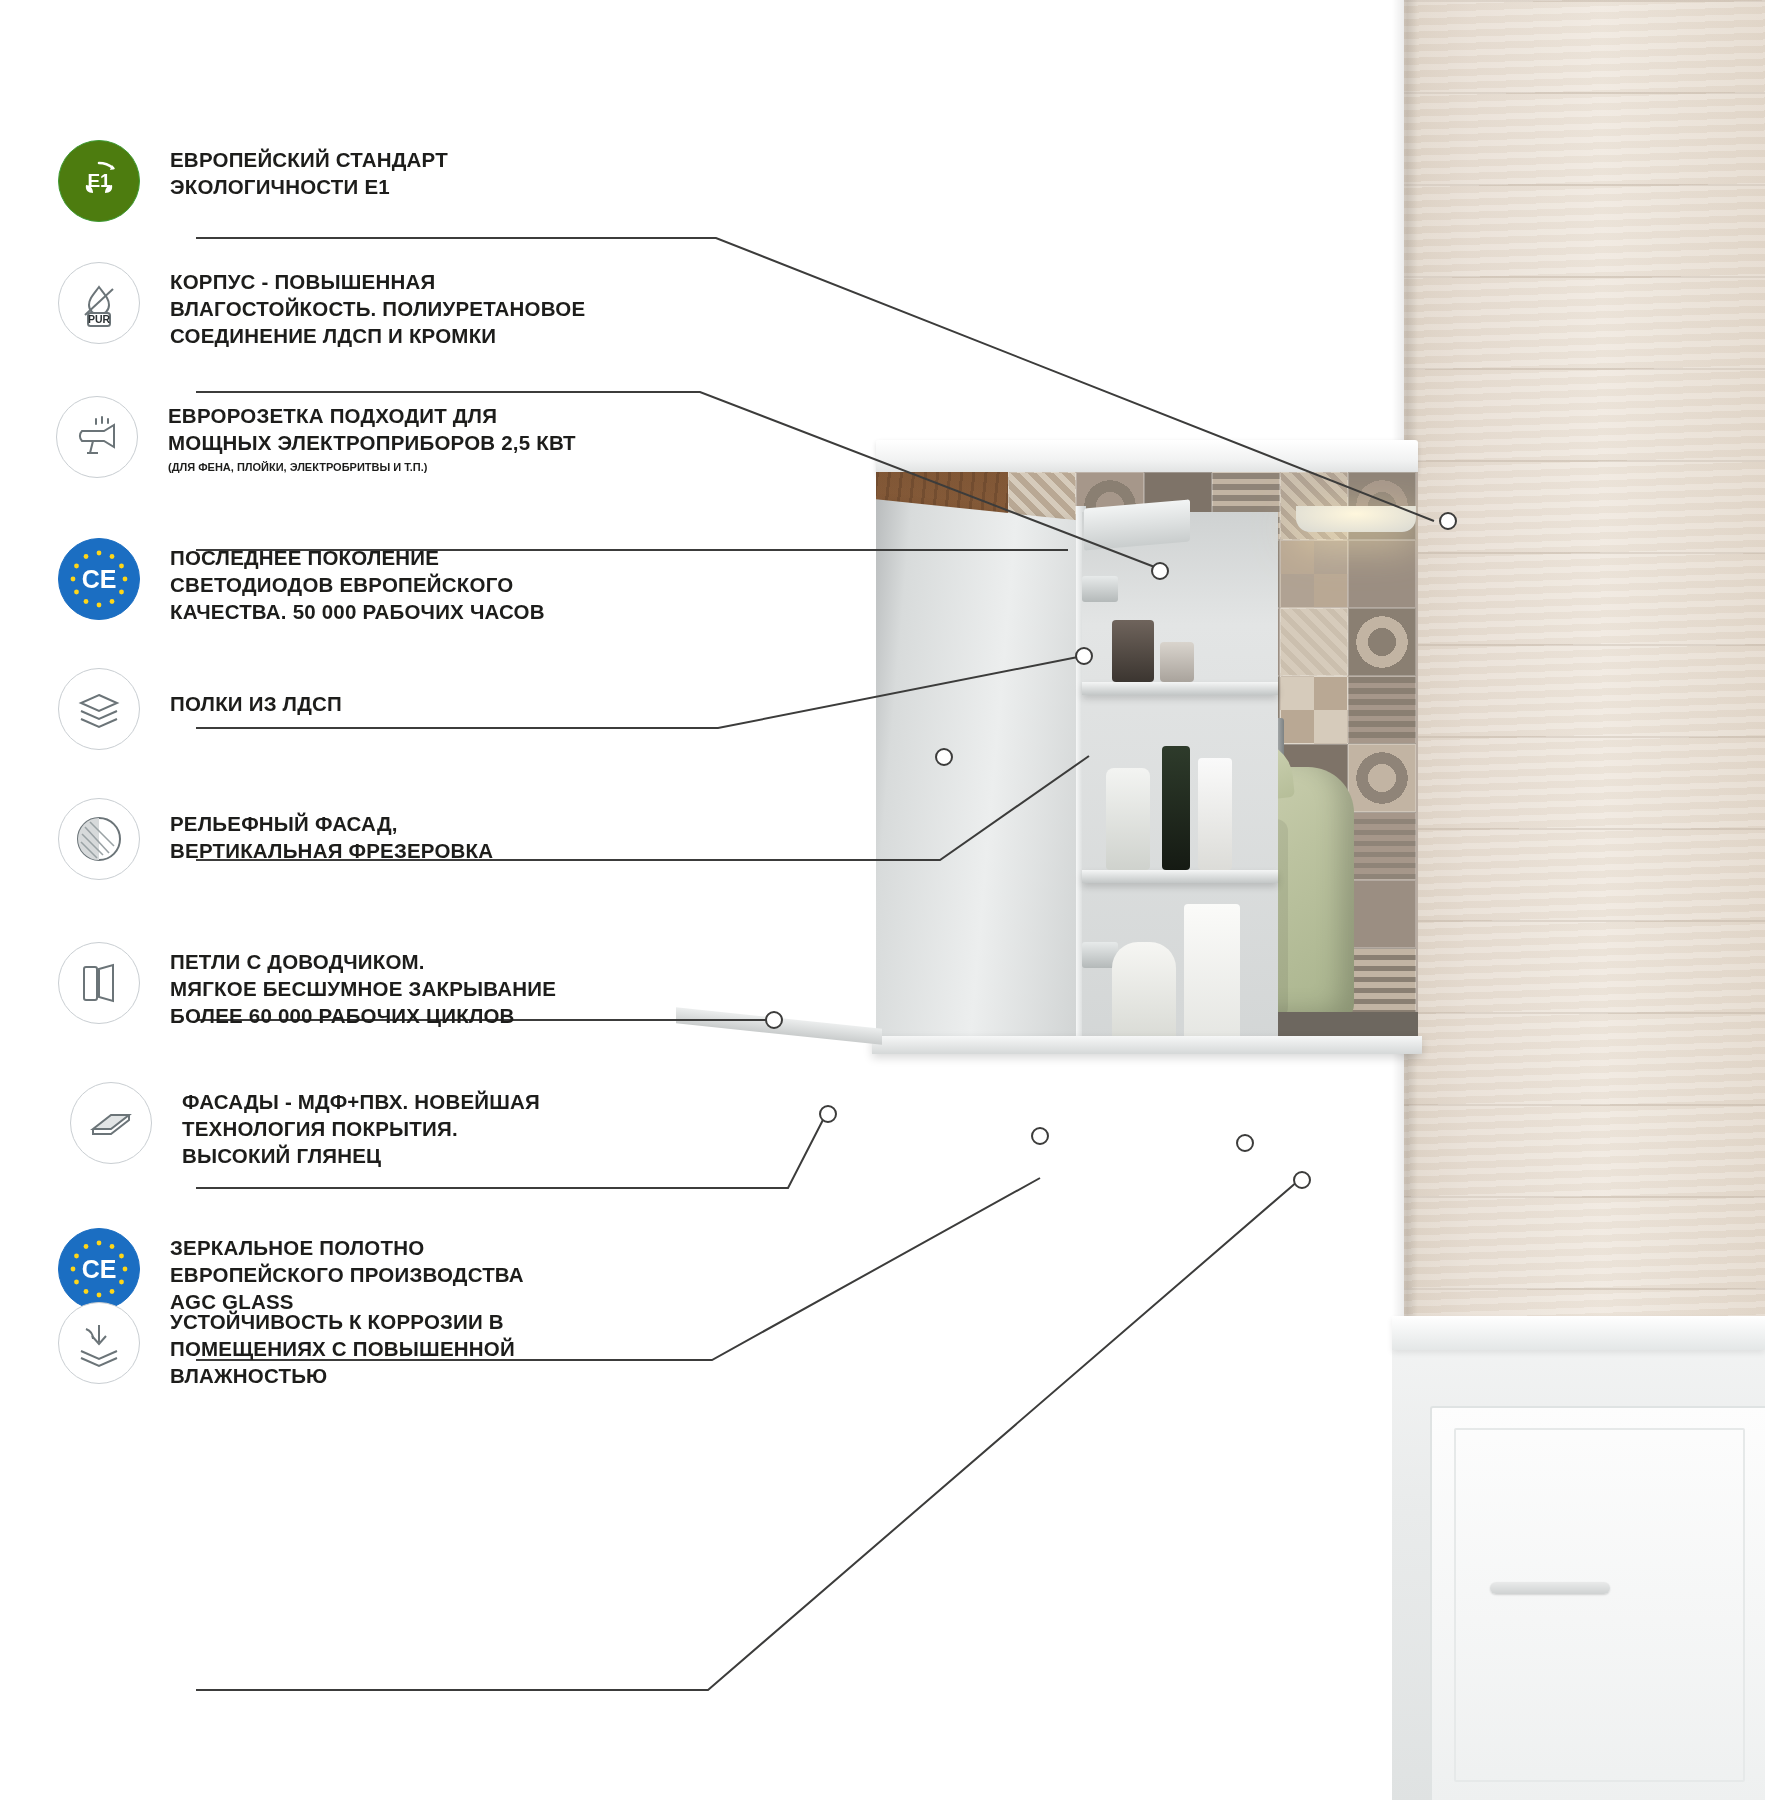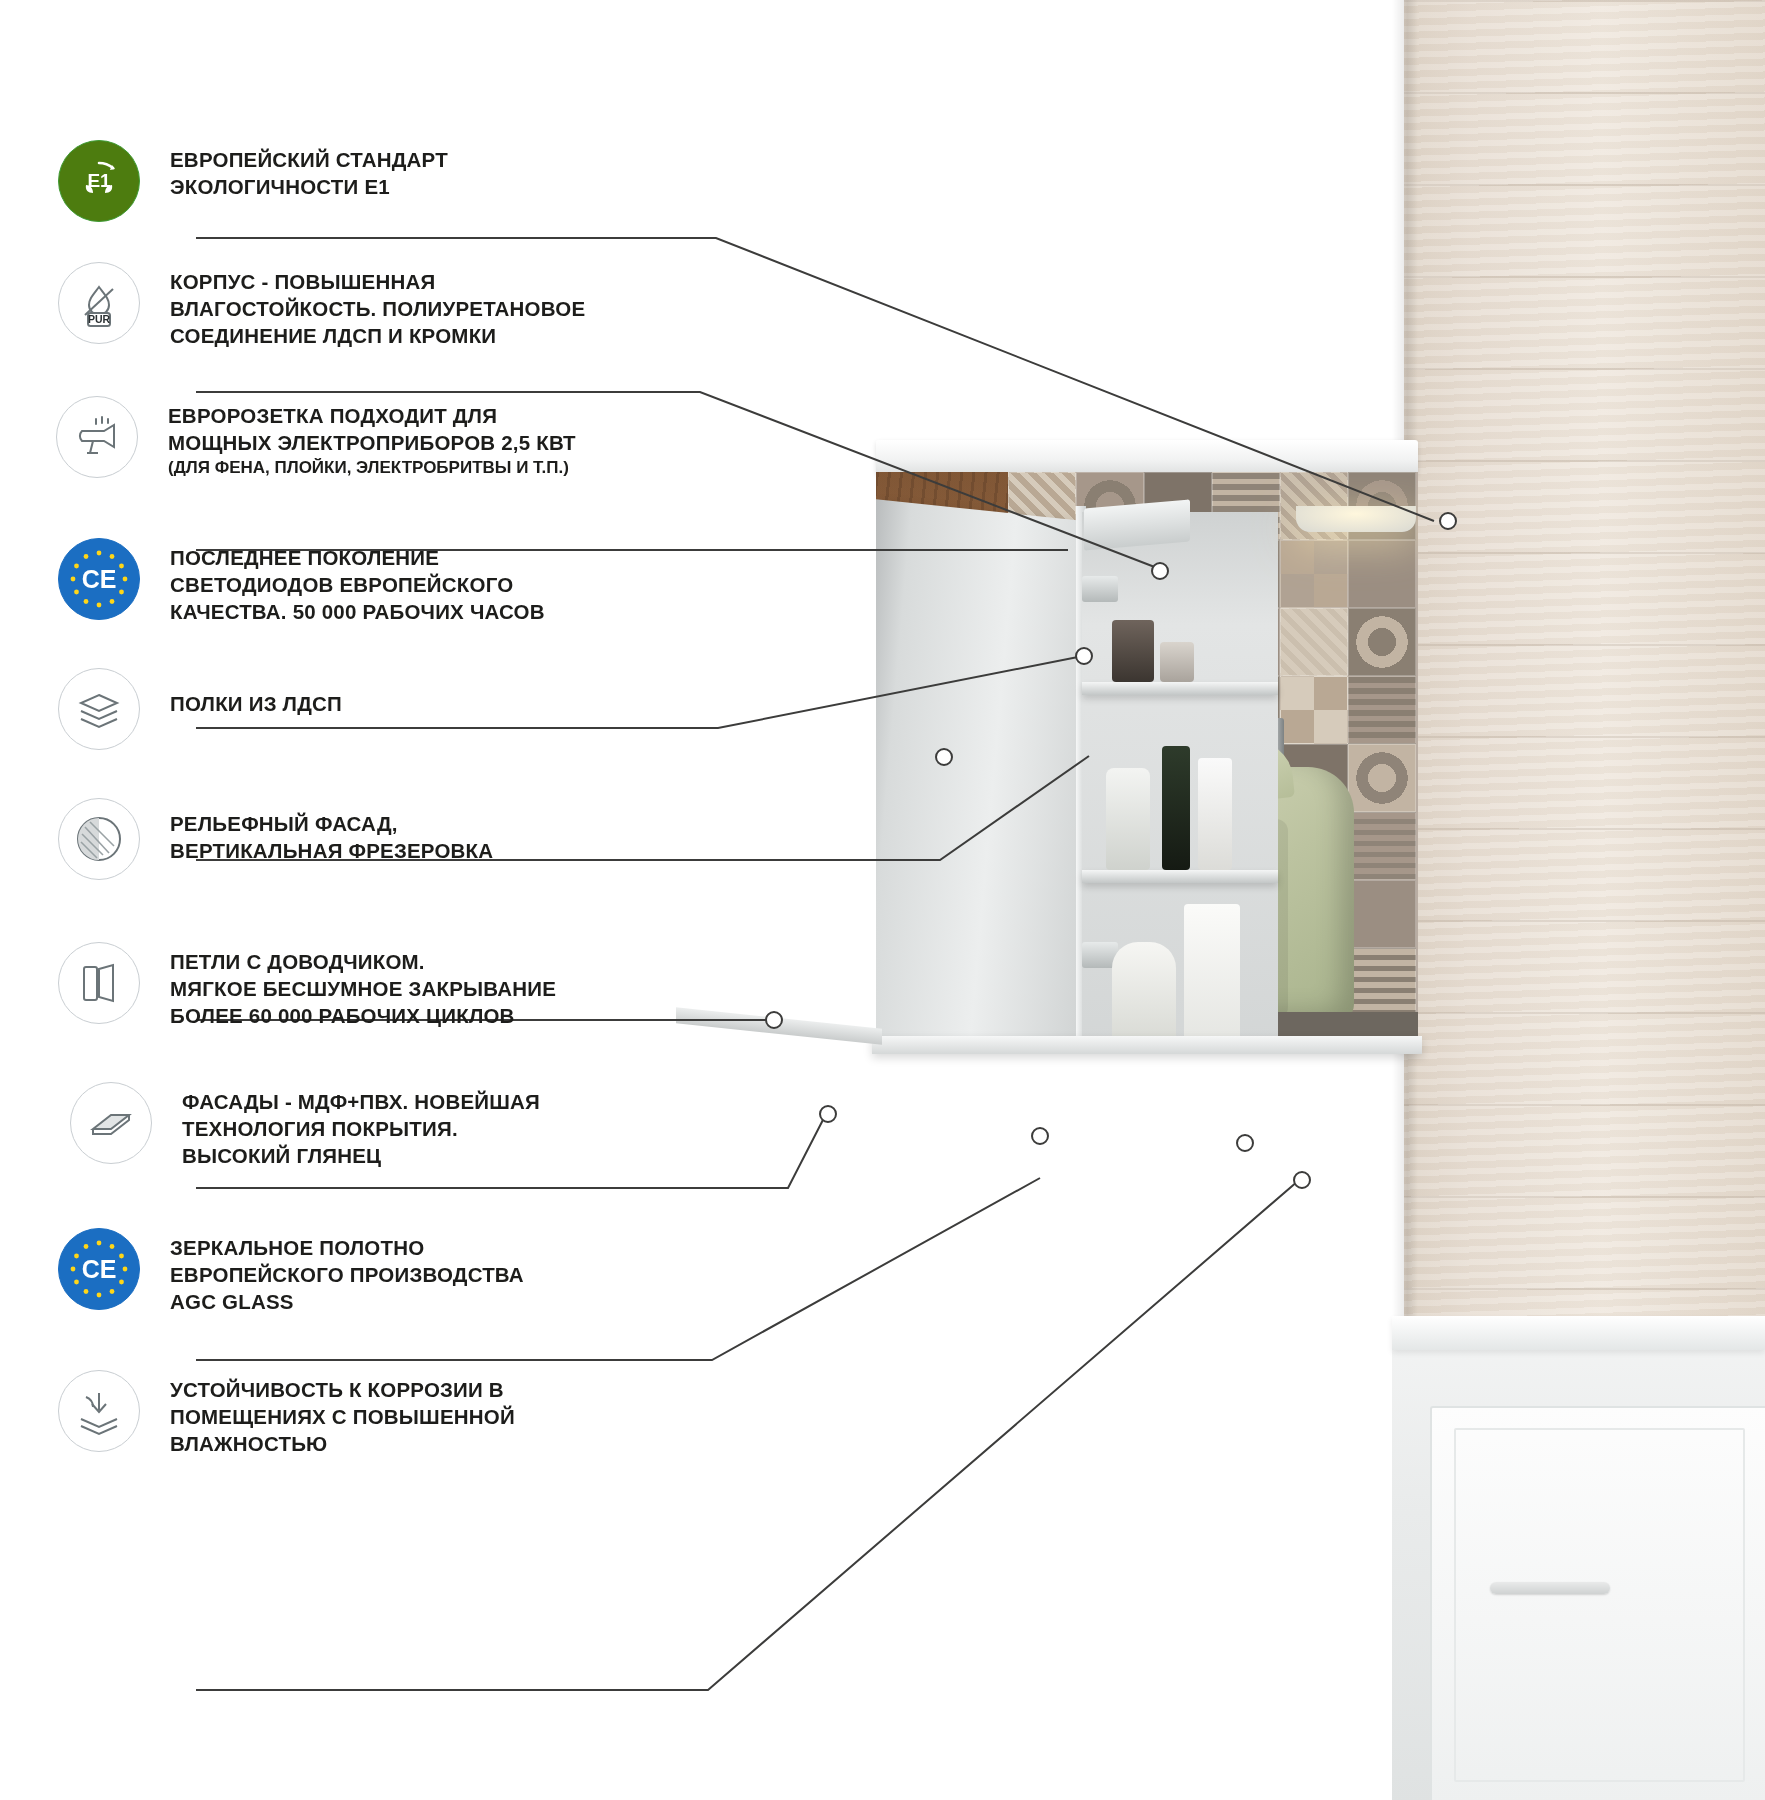--- a/index.html
+++ b/index.html
@@ -176,21 +176,21 @@
     flex:0 0 80px;
   }
   .badge.green{background:#4d7c0f;border-color:#3f9c35;}
   .badge.blue{background:#1b6ec2;border-color:#1b6ec2;}
   .ftext{margin-left:30px;padding-top:6px;}
   .ftext .line{
     font-size:20.5px;font-weight:700;color:#1d1d1b;letter-spacing:.2px;
     line-height:27px;text-transform:uppercase;white-space:nowrap;
   }
   .ftext .sub{
-    font-size:17px;font-weight:700;color:#1d1d1b;line-height:23px;
+    font-size:11px;font-weight:700;color:#1d1d1b;line-height:23px;
     text-transform:uppercase;white-space:nowrap;
   }
   
   .leaders{position:absolute;left:0;top:0;width:1765px;height:1800px;pointer-events:none;}
 </style>
 </head>
 <body>
 
 <div class="scene">
   <div class="wall-left"></div>
@@ -486,21 +486,21 @@
         <text x="35" y="44" fill="#fff" font-size="25" font-weight="bold" text-anchor="middle" font-family="Liberation Sans, sans-serif">CE</text>
       </svg>
     </div>
     <div class="ftext">
       <div class="line">ЗЕРКАЛЬНОЕ  ПОЛОТНО</div>
       <div class="line">ЕВРОПЕЙСКОГО ПРОИЗВОДСТВА</div>
       <div class="line">AGC GLASS</div>
     </div>
   </div>
 
-  <div class="feature" style="left:58px;top:1370px">
+  <div class="feature" style="left:58px;top:1302px">
     <div class="badge">
       <svg width="56" height="56" viewBox="0 0 56 56">
         <path d="M10 36l18 8 18-8" fill="none" stroke="#6b7478" stroke-width="2"></path>
         <path d="M10 43l18 8 18-8" fill="none" stroke="#6b7478" stroke-width="2"></path>
         <path d="M28 10v17" stroke="#6b7478" stroke-width="2"></path>
         <path d="M21 21l7 8 7-8" fill="none" stroke="#6b7478" stroke-width="2"></path>
         <path d="M15 14c5 2 7 6 7 10" fill="none" stroke="#6b7478" stroke-width="2"></path>
       </svg>
     </div>
     <div class="ftext">

